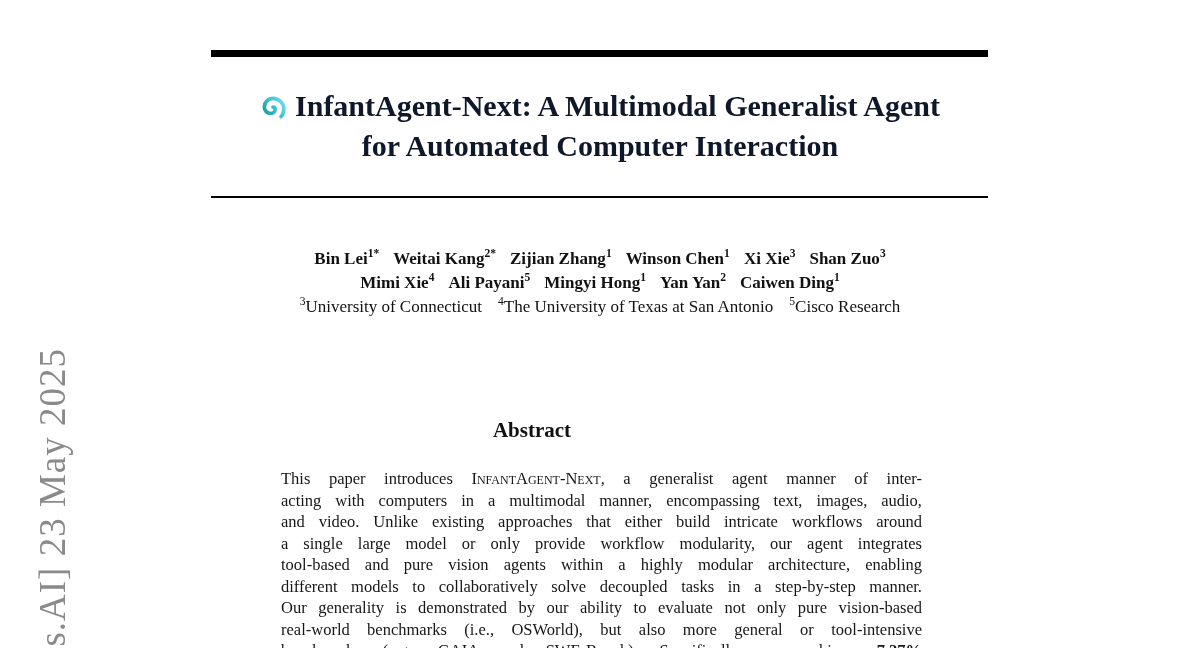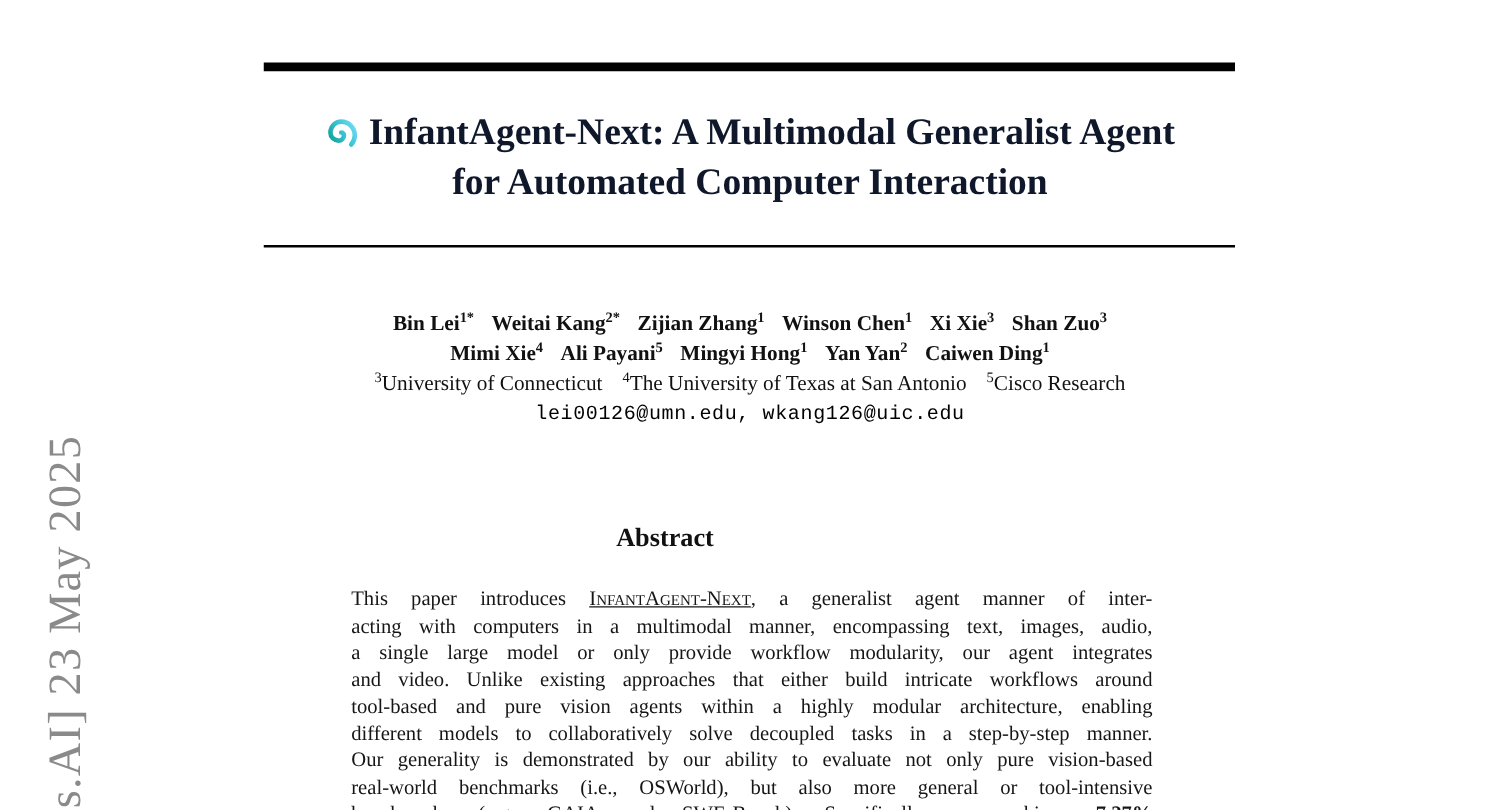--- a/index.html
+++ b/index.html
@@ -103,21 +103,21 @@
     font-size: 16.5px;
     color: #161616;
   }
   .abs-line {
     line-height: 21.5px;
     height: 21.5px;
     text-align: justify;
     text-align-last: justify;
     white-space: nowrap;
   }
-  .seg-smallcaps { font-variant: small-caps; text-decoration: underline; }
+  .seg-smallcaps { font-variant: small-caps; }
   .seg-bold { font-weight: bold; }
 </style>
 </head>
 <body>
 
 <div class="page">
 
   <div class="watermark">cs.AI] 23 May 2025</div>
 
   <div class="rule-thick"></div>
@@ -139,30 +139,29 @@
     </span>
     <span class="line">for Automated Computer Interaction</span>
   </h1>
 
   <div class="rule-thin"></div>
 
   <div class="authors">
     <div class="row names" id="names1"><span class="person">Bin Lei<sup>1*</sup></span><span class="person">Weitai Kang<sup>2*</sup></span><span class="person">Zijian Zhang<sup>1</sup></span><span class="person">Winson Chen<sup>1</sup></span><span class="person">Xi Xie<sup>3</sup></span><span class="person">Shan Zuo<sup>3</sup></span></div>
     <div class="row names" id="names2"><span class="person">Mimi Xie<sup>4</sup></span><span class="person">Ali Payani<sup>5</sup></span><span class="person">Mingyi Hong<sup>1</sup></span><span class="person">Yan Yan<sup>2</sup></span><span class="person">Caiwen Ding<sup>1</sup></span></div>
     <div class="row affils" id="affils2"><span class="affil"><sup>3</sup>University of Connecticut</span><span class="affil"><sup>4</sup>The University of Texas at San Antonio</span><span class="affil"><sup>5</sup>Cisco Research</span></div>
-    <div class="row emails">lei00126@umn.edu, wkang126@uic.edu</div>
   </div>
 
   <div class="abstract-heading">Abstract</div>
 
   <div class="abstract-body" id="abstract-body">
       <div class="abs-line"><span>This paper introduces </span><span class="seg-smallcaps">InfantAgent-Next</span><span>, a generalist agent manner of inter-</span></div>
       <div class="abs-line"><span>acting with computers in a multimodal manner, encompassing text, images, audio,</span></div>
+      <div class="abs-line"><span>and video. Unlike existing approaches that either build intricate workflows around</span></div>
       <div class="abs-line"><span>a single large model or only provide workflow modularity, our agent integrates</span></div>
-      <div class="abs-line"><span>and video. Unlike existing approaches that either build intricate workflows around</span></div>
       <div class="abs-line"><span>tool-based and pure vision agents within a highly modular architecture, enabling</span></div>
       <div class="abs-line"><span>different models to collaboratively solve decoupled tasks in a step-by-step manner.</span></div>
       <div class="abs-line"><span>Our generality is demonstrated by our ability to evaluate not only pure vision-based</span></div>
       <div class="abs-line"><span>real-world benchmarks (i.e., OSWorld), but also more general or tool-intensive</span></div>
       <div class="abs-line"><span>benchmarks (e.g., GAIA and SWE-Bench). Specifically, we achieve </span><span class="seg-bold">7.27%</span></div>
     </div>
 
 </div>
 
 </body></html>

